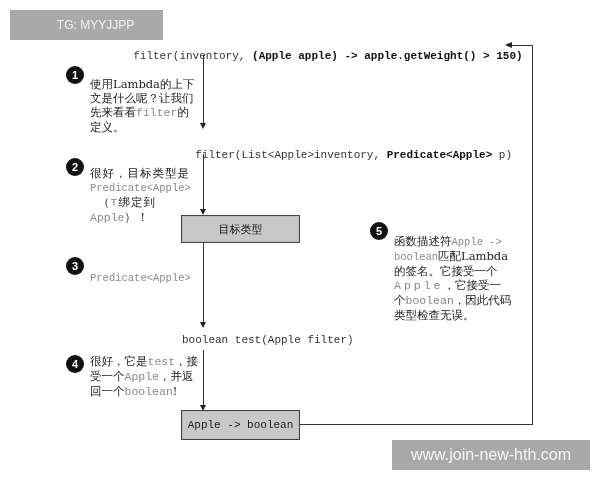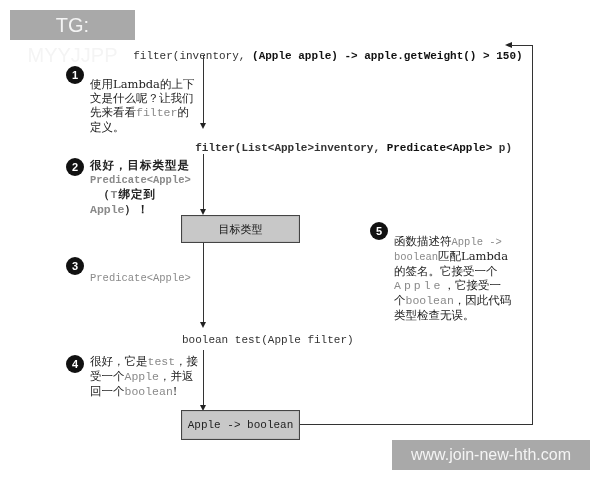--- a/index.html
+++ b/index.html
@@ -17,46 +17,46 @@
   .badge { position:absolute; width:18px; height:18px; border-radius:50%; background:#111; color:#fff;
            font-family:"Liberation Sans", sans-serif; font-size:11px; font-weight:bold; text-align:center; line-height:18px; }
   .note { position:absolute; font-size:11.5px; line-height:14px; color:#222;margin-top:10px; }
   .box { position:absolute; background:#c8c8c8; border:1px solid #444; box-shadow:inset 0 0 0 1px #bdbdbd;
          display:flex; align-items:center; justify-content:center; }
   .watermark { position:absolute; background:#a9a9a9; color:#f4f4f4; font-family:"Liberation Sans", sans-serif; }
 </style>
 </head>
 <body>
 
-<div class="watermark" style="left:10px;top:10px;width:125px;height:30px;font-size:20px;line-height:30px;padding-left:0;text-align:center;">TG: MYYJJPP</div>
+<div class="watermark" style="left:10px;top:10px;width:135px;height:30px;font-size:12px;line-height:30px;padding-left:18px;text-align:center;">TG: MYYJJPP</div>
 
 <div class="abs code-line mono" style="left:120px;top:38px;">
   <span>filter(inventory, </span><b>(Apple apple) -&gt; apple.getWeight() &gt; 150</b><b>)</b>
 </div>
 <div class="arrow-left" style="left:505px;top:42px;"></div>
 <div class="hline" style="left:511px;top:45px;width:21px;"></div>
 <div class="vline" style="left:532px;top:45px;height:379px;"></div>
 
 <div class="vline" style="left:203px;top:55px;height:68px;"></div>
 <div class="arrow-down" style="left:200px;top:123px;"></div>
 
 <div class="badge" style="left:66px;top:66px;">1</div>
 <div class="note" style="left:90px;top:67px;width:110px;">
   <span>使用Lambda的上下文是什么呢？让我们先来看看</span><span class="mono gray">filter</span><span>的定义。</span>
 </div>
 
-<div class="abs code-line mono" style="left:182px;top:130px;font-weight:bold;">
+<div class="abs code-line mono" style="left:182px;top:137px;">
   <span>filter(List&lt;Apple&gt;inventory, </span><b>Predicate&lt;Apple&gt;</b><span> p)</span>
 </div>
 
 <div class="vline" style="left:203px;top:154px;height:55px;"></div>
 <div class="arrow-down" style="left:200px;top:209px;"></div>
 
 <div class="badge" style="left:66px;top:158px;">2</div>
-<div class="note" style="left:90px;top:148px;width:112px;letter-spacing:1px;font-weight:bold;">
+<div class="note" style="left:90px;top:156px;width:112px;letter-spacing:1px;">
   <span>很好，目标类型是</span><br>
   <span class="mono gray" style="font-size:10.5px;letter-spacing:0">Predicate&lt;Apple&gt;</span><br>
   <span style="padding-left:8px">（</span><span class="mono gray">T</span><span>绑定到</span><span class="mono gray" style="letter-spacing:0">Apple</span><span>）！</span>
 </div>
 
 <div class="box" style="left:181px;top:215px;width:117px;height:26px;">
   <span style="font-family:'DejaVu Sans',sans-serif;font-size:11px;color:#111;">目标类型</span>
 </div>
 
 <div class="vline" style="left:203px;top:243px;height:80px;"></div>

